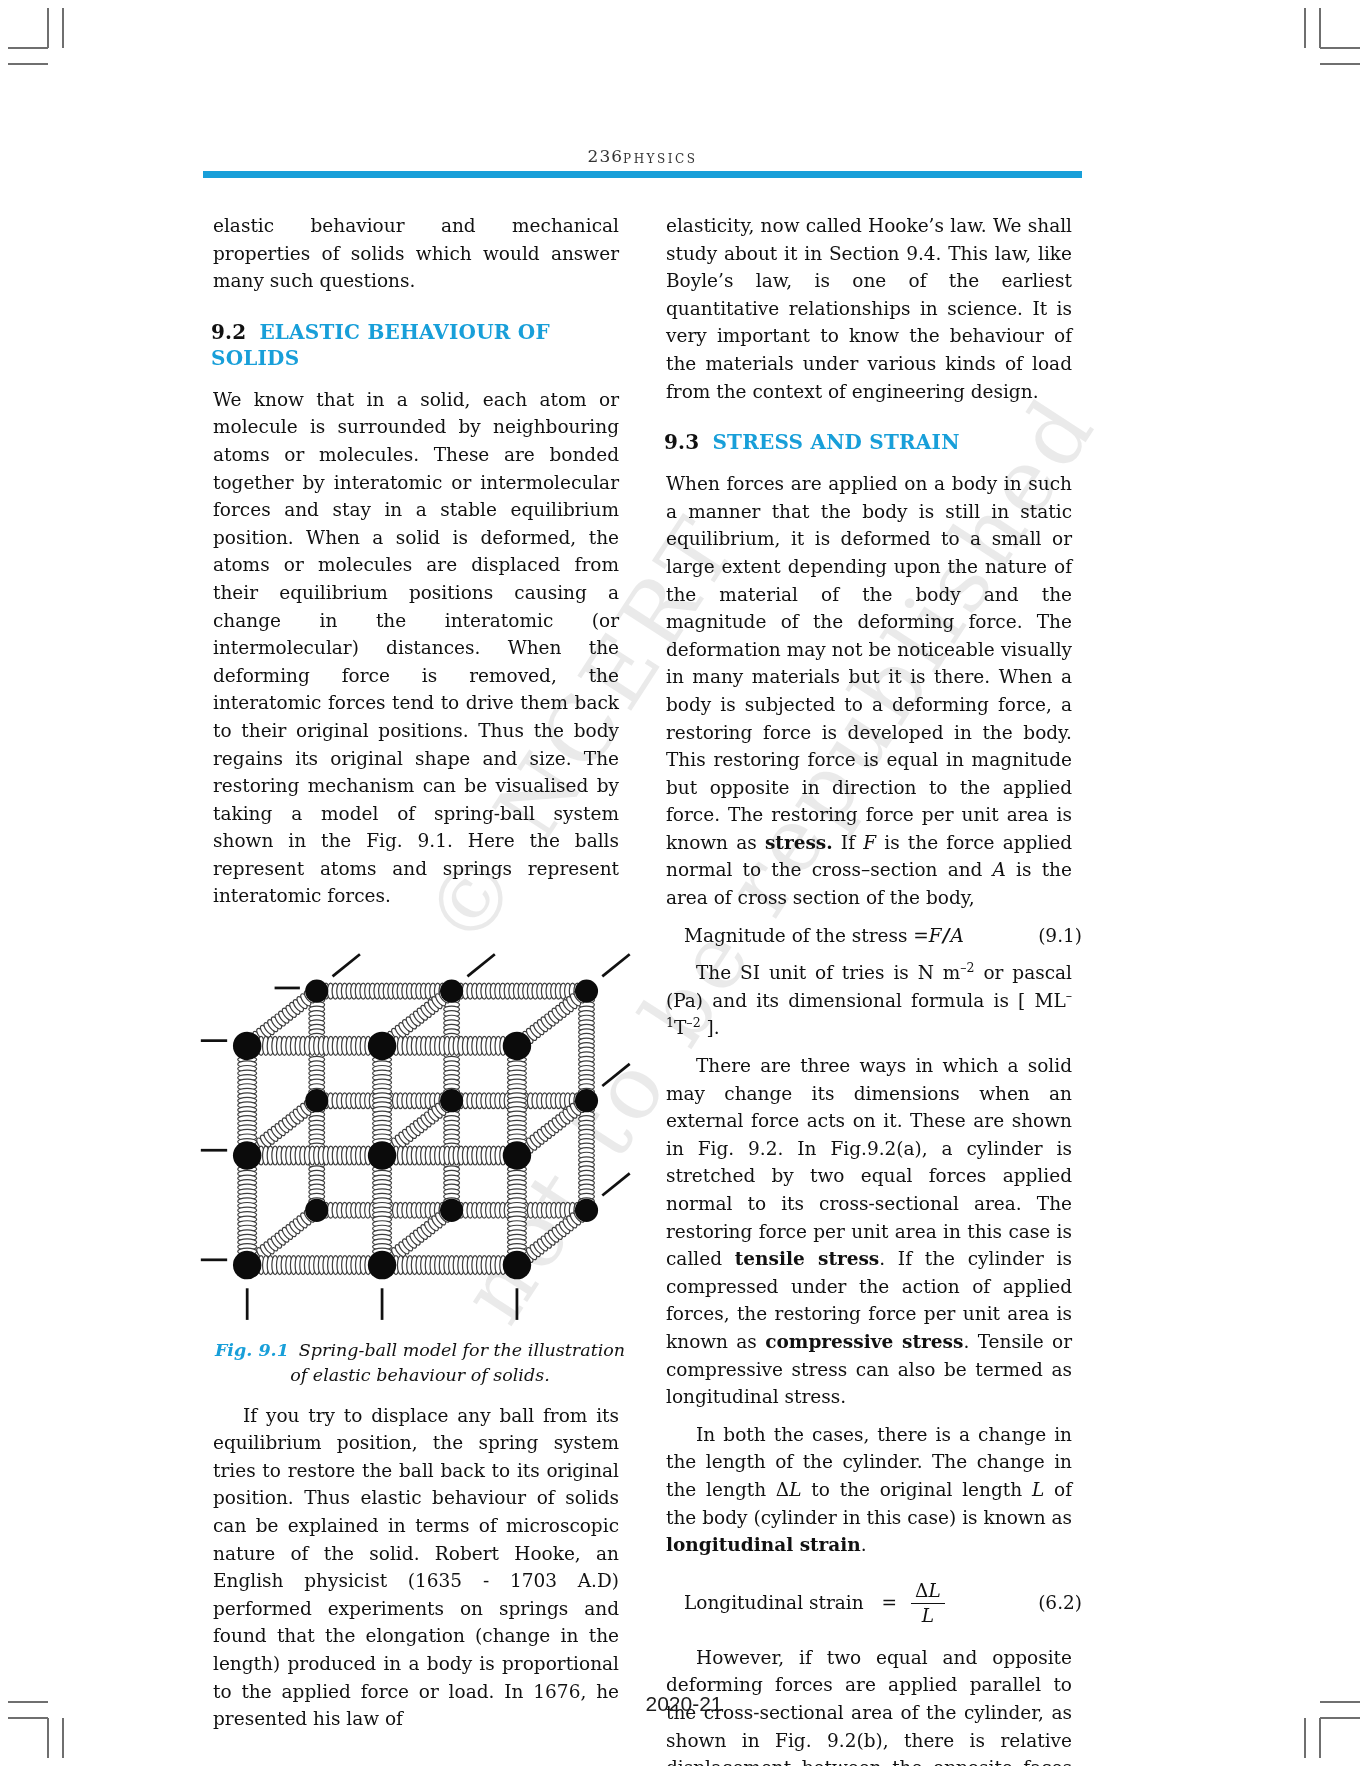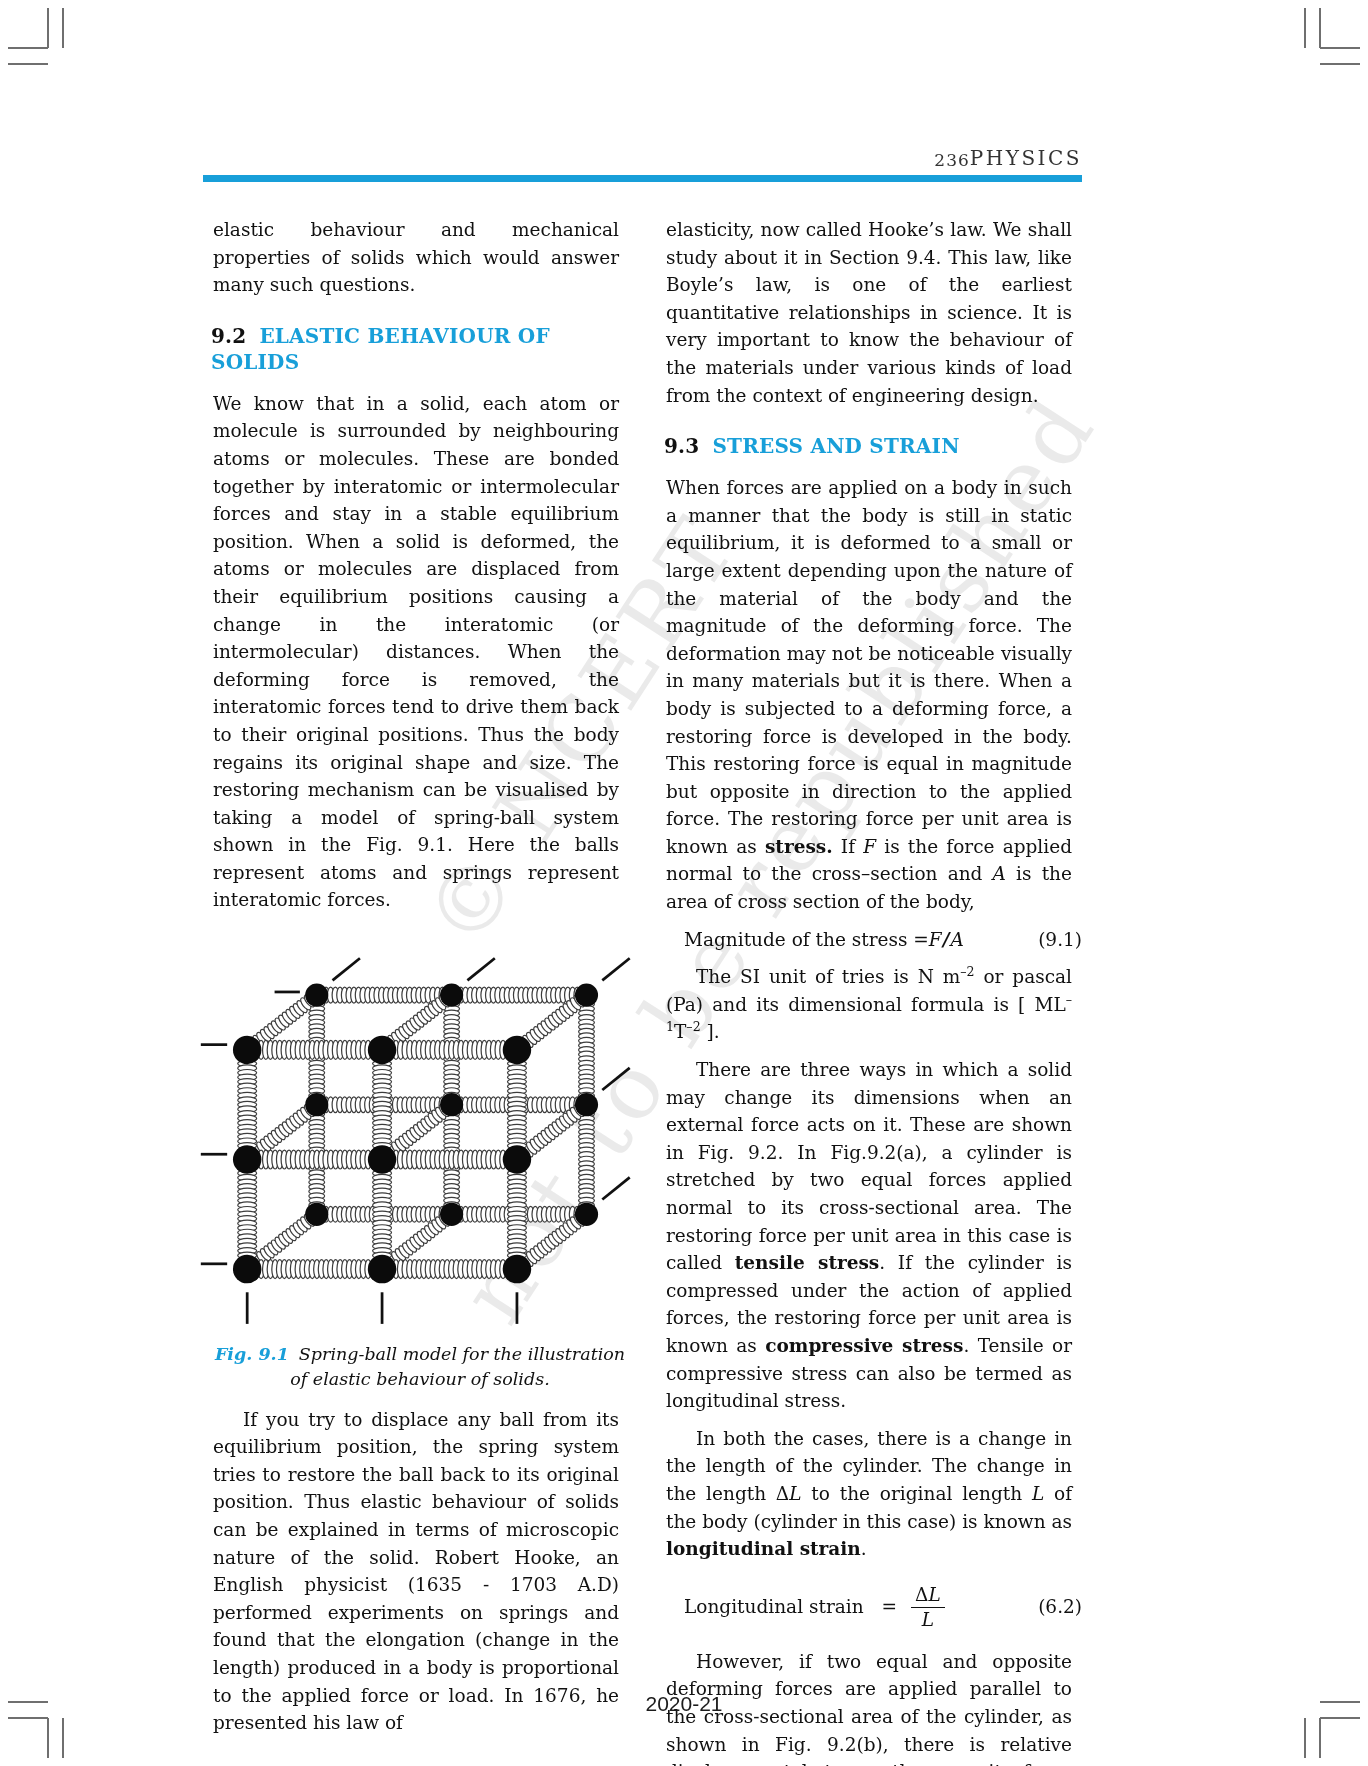--- a/index.html
+++ b/index.html
@@ -14,24 +14,24 @@
   
   .watermark {
     position:absolute; left:30px; top:560px; width:1300px;
     transform:rotate(-57deg);
     text-align:center; color:rgba(90,90,90,0.13);
     font-size:88px; letter-spacing:6px; line-height:235px;
     pointer-events:none; user-select:none; white-space:nowrap;
   }
   
   .content { position:absolute; left:203px; top:146px; width:879px; }
-  .header { display:flex; justify-content:flex-end; align-items:flex-end;
+  .header { display:flex; justify-content:center; align-items:flex-end;
             font-size:17px; color:#333; }
   .header .pgnum { letter-spacing:1px; }
-  .header .subject { font-size:20px; letter-spacing:2.5px; }
+  .header .subject { font-size:12px; letter-spacing:2.5px; }
   .rule { height:7px; margin-top:5px; }
 
   .cols { display:flex; gap:27px; margin-top:24px; }
   .col { width:426px; font-size:18.5px; line-height:27.6px; text-align:justify; }
   .col p { margin:10px; }
   .indent { text-indent:30px; }
   sup { font-size:0.68em; line-height:0; }
 
   h2.section { font-size:20px; line-height:26px; margin:24px 0 15px 8px;
                font-weight:bold; letter-spacing:0.2px; text-align:left; }

